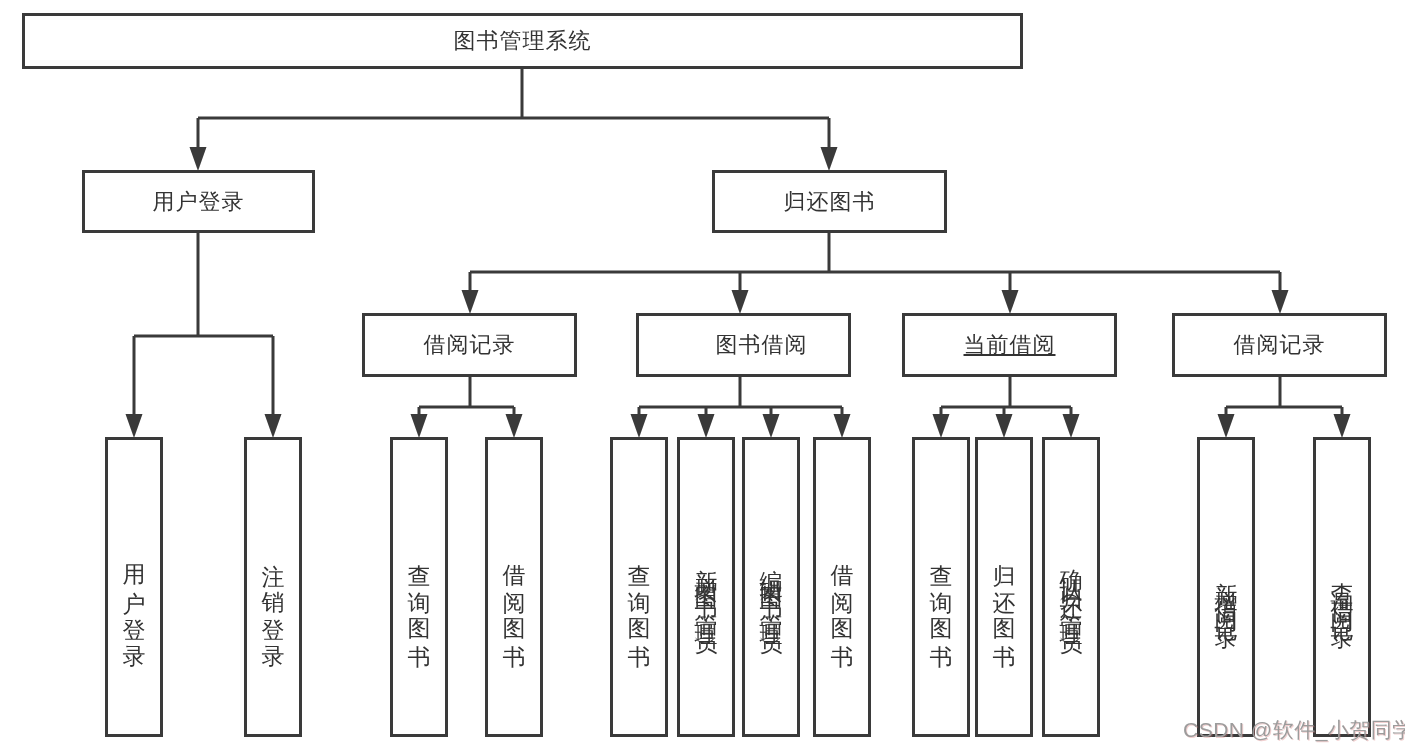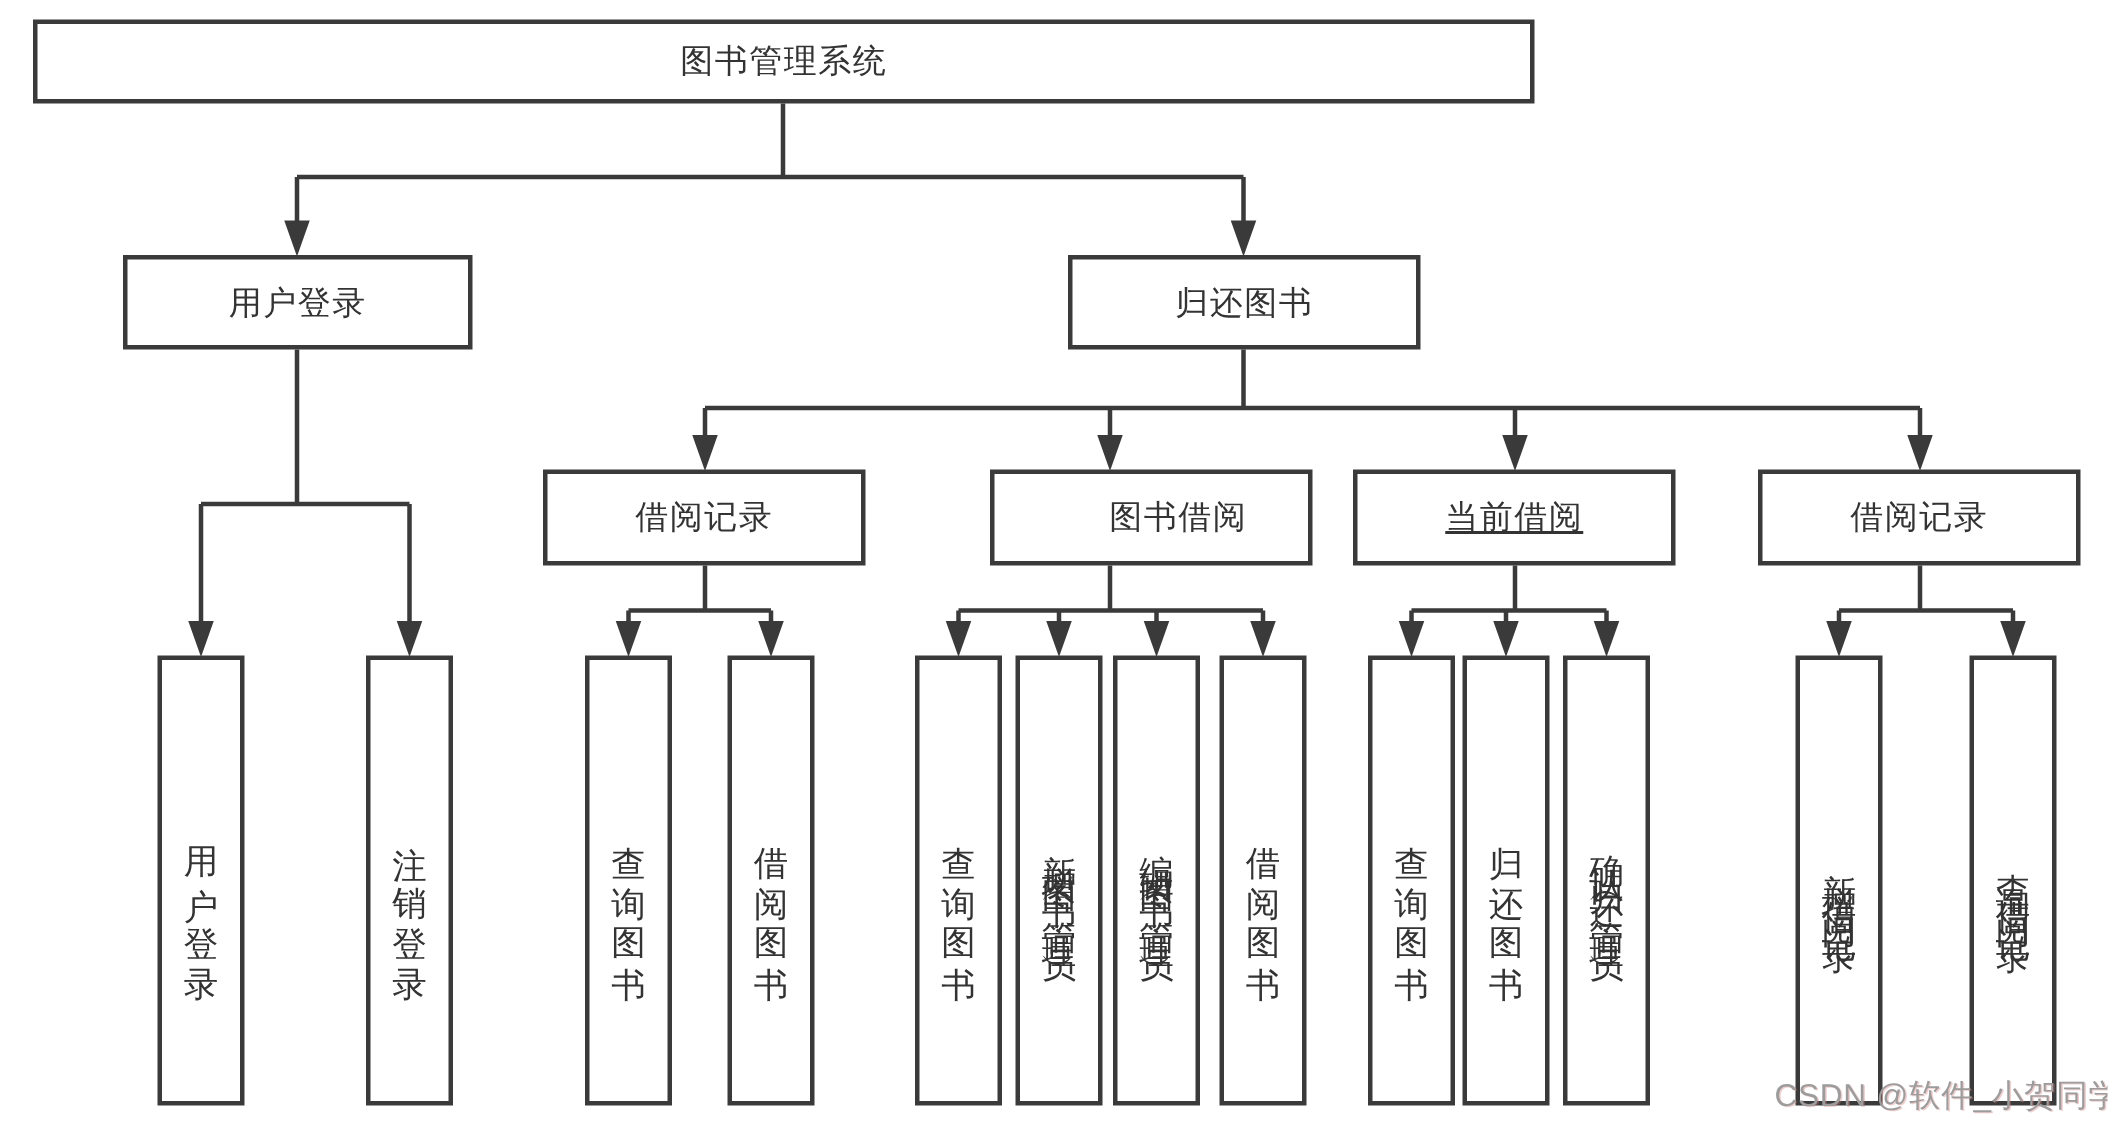--- a/index.html
+++ b/index.html
@@ -75,21 +75,21 @@
         <polygon points="1333.5,414 1350.5,414 1342,438"></polygon>
       </g>
   </svg>
 
   <div class="node hlabel" style="left:22px;top:13px;width:1001px;height:56px;">图书管理系统</div>
 
   <div class="node hlabel" style="left:82px;top:170px;width:233px;height:63px;">用户登录</div>
   <div class="node hlabel" style="left:712px;top:170px;width:235px;height:63px;">归还图书</div>
 
   <div class="node hlabel" style="left:362px;top:313px;width:215px;height:64px;">借阅记录</div>
-  <div class="node hlabel" style="left:660px;top:313px;width:215px;height:64px;padding-left:36px;">图书借阅</div>
+  <div class="node hlabel" style="left:636px;top:313px;width:215px;height:64px;padding-left:36px;">图书借阅</div>
   <div class="node hlabel" style="left:902px;top:313px;width:215px;height:64px;text-decoration:underline;">当前借阅</div>
   <div class="node hlabel" style="left:1172px;top:313px;width:215px;height:64px;">借阅记录</div>
 
   <div class="node leaf" style="left:105px;top:437px;">
     <span class="vtext sp-wide">用户登录</span>
   </div>
   <div class="node leaf" style="left:244px;top:437px;">
     <span class="vtext sp-wide">注销登录</span>
   </div>
   <div class="node leaf" style="left:390px;top:437px;">

